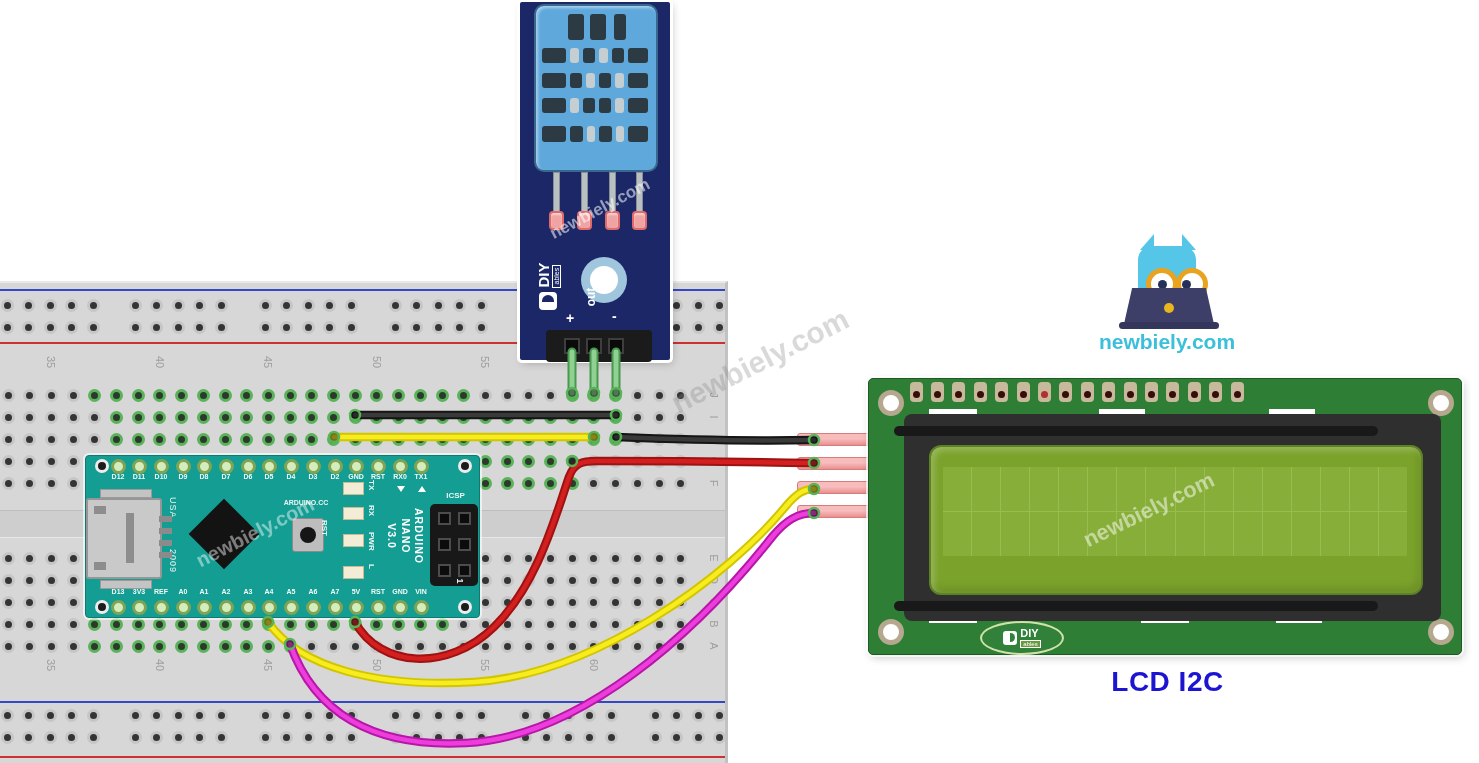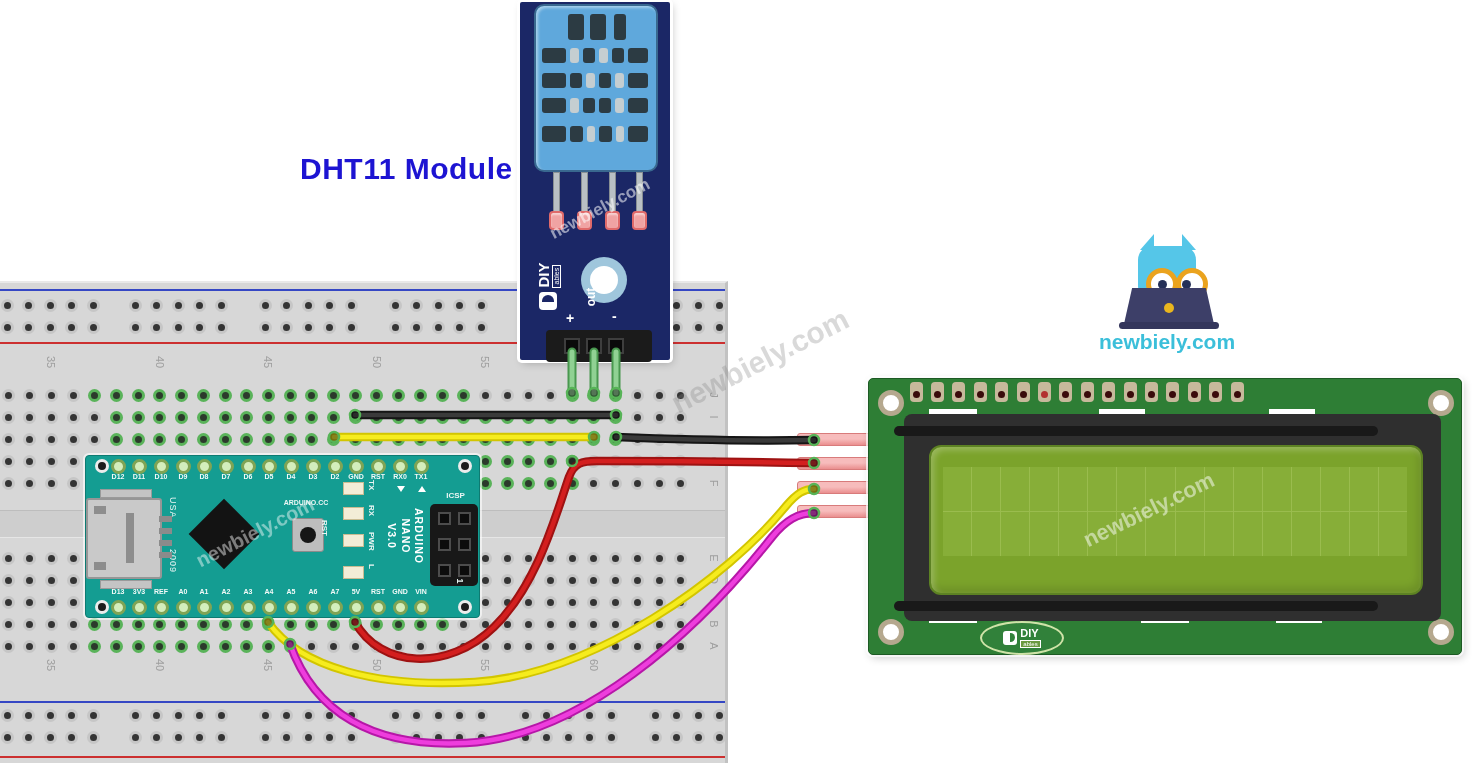--- a/index.html
+++ b/index.html
@@ -735,21 +735,21 @@
         <div class="hh"></div>
       </div>
       <div class="lcdpad" style="left: 340.1px;">
         <div class="hh"></div>
       </div>
       <div class="lcdpad" style="left: 361.5px;">
         <div class="hh"></div>
       </div>
     </div>
 
-  <div class="heading" style="left:300px;top:152px;font-size:30px;">DHT11 Module</div>
+  <div class="heading" style="left:1080px;top:666px;width:175px;text-align:center;font-size:28px;">LCD I2C</div>
 
   <div class="ear" style="left:1140px;top:234px;border-left:14px solid transparent;"></div>
   <div class="ear" style="left:1182px;top:234px;border-right:14px solid transparent;"></div>
   <div class="owl-body"></div>
   <div class="lens" style="left:1146px;top:268px;"></div>
   <div class="lens" style="left:1176px;top:268px;"></div>
   <div class="pupil" style="left:1158px;top:280px;"></div>
   <div class="pupil" style="left:1182px;top:280px;"></div>
   <div class="beak" style="left:1162px;top:293px;"></div>
   <div class="laptop"></div>

